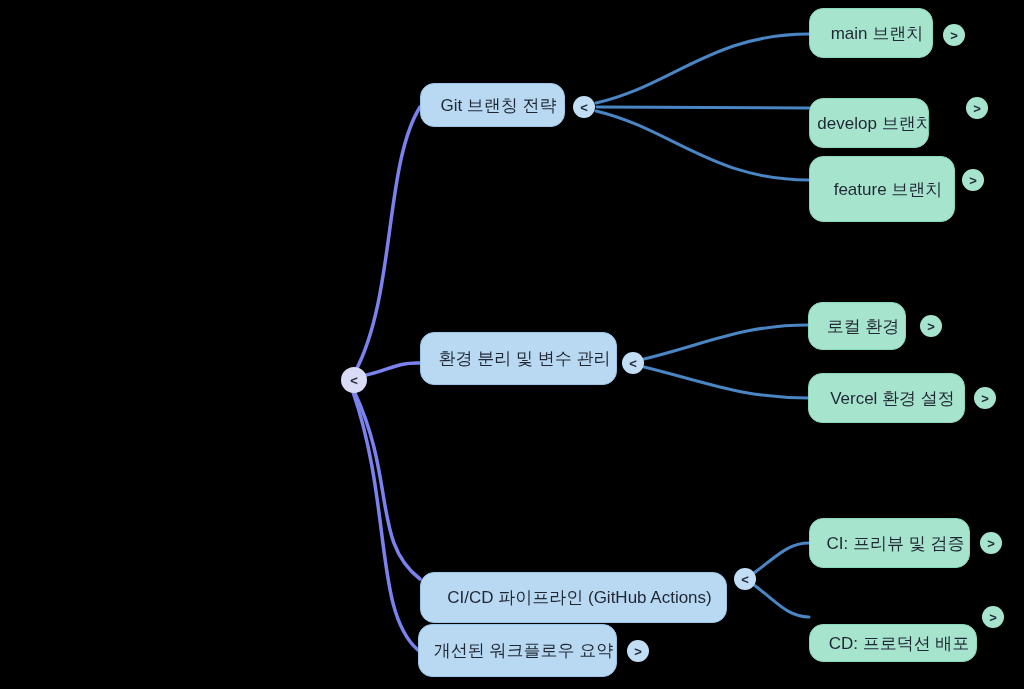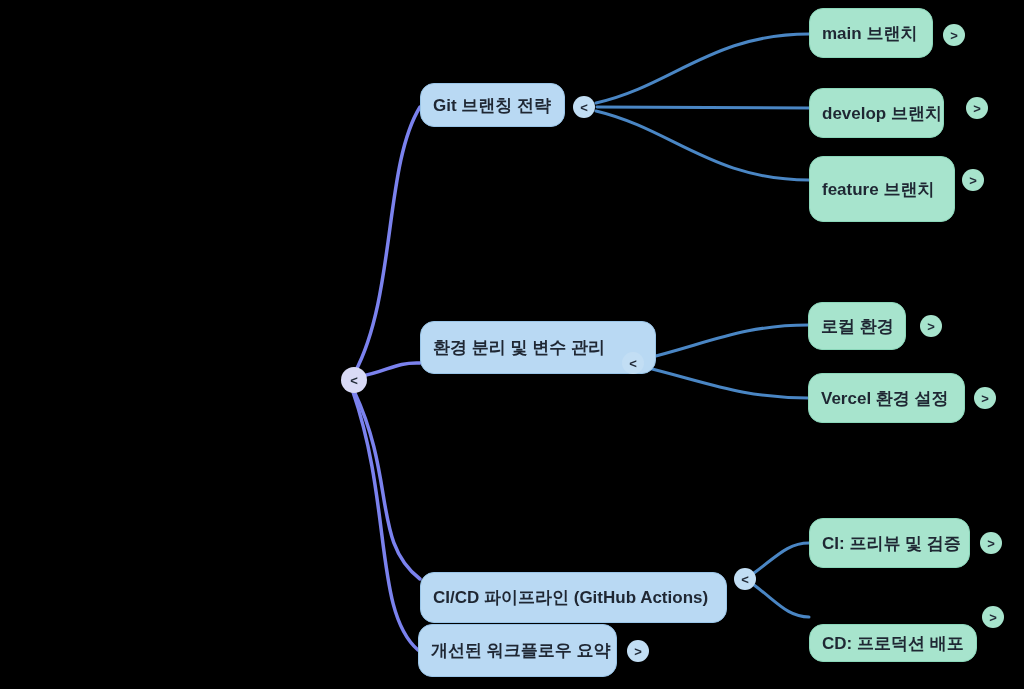--- a/index.html
+++ b/index.html
@@ -21,24 +21,24 @@
     fill: none;
     stroke-linecap: round;
   }
   .root-link { stroke-width: 3.5px; }
   .child-link { stroke-width: 3px; }
 
   .node {
     position: absolute;
     display: flex;
     align-items: center;
-    justify-content: flex-start;
+    justify-content: center;
     border-radius: 14px;
     font-size: 17px;
-    font-weight: 700;
+    font-weight: 400;
     color: #1f2733;
     white-space: nowrap;
     cursor: pointer;
     padding-left: 12px;
   }
   .lvl0 { background: #c9c8f8; border: 1px solid #b2b1ef; }
   .lvl1 { background: #b9d9f3; border: 1px solid #9ac5e8; }
   .lvl2 { background: #a7e4cd; border: 1px solid #8bd7ba; }
 
   .toggle {
@@ -53,25 +53,25 @@
     cursor: pointer;
     line-height: 1;
   }
   .t0 { background: #d9daf6; width: 26px; height: 26px; }
   .t1 { background: #c2def4; width: 22px; height: 22px; }
   .t2 { background: #a7e4cd; width: 22px; height: 22px; }
 
   
   .n-root     { left: 17px;  top: 354px; width: 320px; height: 53px; }
   .n-git      { left: 420px; top: 83px;  width: 145px; height: 44px; }
-  .n-env      { left: 420px; top: 321px; width: 236px; height: 53px; }
+  .n-env      { left: 420px; top: 332px; width: 197px; height: 53px; }
   .n-cicd     { left: 420px; top: 572px; width: 307px; height: 51px; }
   .n-workflow { left: 418px; top: 624px; width: 199px; height: 53px; }
   .n-main     { left: 809px; top: 8px;   width: 124px; height: 50px; }
-  .n-develop  { left: 809px; top: 88px;  width: 135px; height: 50px; }
+  .n-develop  { left: 809px; top: 98px;  width: 120px; height: 50px; }
   .n-feature  { left: 809px; top: 156px; width: 146px; height: 66px; }
   .n-local    { left: 808px; top: 302px; width: 98px; height: 48px; }
   .n-vercel   { left: 808px; top: 373px; width: 157px; height: 50px; }
   .n-ci       { left: 809px; top: 518px; width: 161px; height: 50px; }
   .n-cd       { left: 809px; top: 624px; width: 168px; height: 38px; }
 
   
   .tg-root     { left: 341px; top: 367px; }
   .tg-git      { left: 573px; top: 96px; }
   .tg-env      { left: 622px; top: 352px; }

